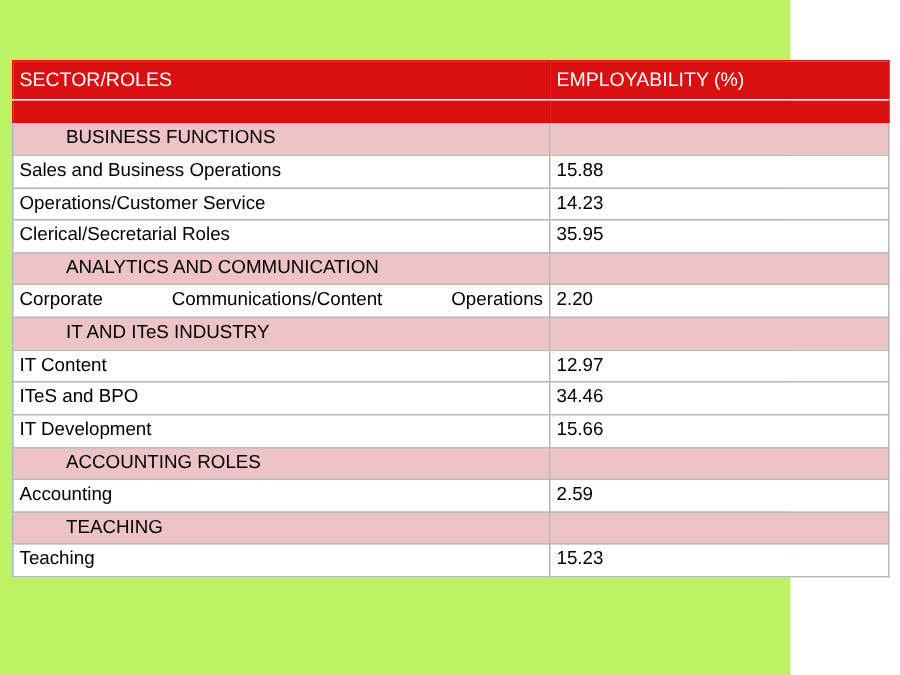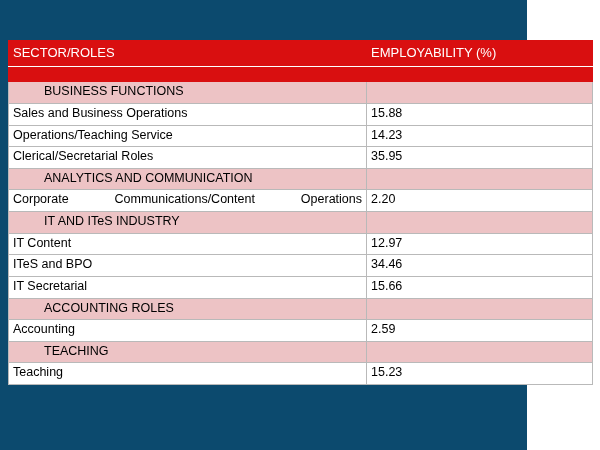--- a/index.html
+++ b/index.html
@@ -10,21 +10,21 @@
   body {
     width: 600px;
     height: 450px;
     font-family: "Liberation Sans", sans-serif;
     overflow: hidden;
   }
   .page {
     position: relative;
     width: 527px;
     height: 450px;
-    background: #0c4a6e;
+    background: #bef264;
   }
   .table-wrap {
     position: absolute;
     left: 8px;
     top: 40px;
     width: 584px;
   }
   table.data-table {
     border-collapse: collapse;
     width: 584px;
@@ -117,21 +117,21 @@
       <tbody id="table-body">
           <tr class="section-row">
             <td class="cell-left">BUSINESS FUNCTIONS</td>
             <td class="cell-right empty-cell"></td>
           </tr>
           <tr class="data-row">
             <td class="cell-left">Sales and Business Operations</td>
             <td class="cell-right">15.88</td>
           </tr>
           <tr class="data-row">
-            <td class="cell-left">Operations/Teaching Service</td>
+            <td class="cell-left">Operations/Customer Service</td>
             <td class="cell-right">14.23</td>
           </tr>
           <tr class="data-row">
             <td class="cell-left">Clerical/Secretarial Roles</td>
             <td class="cell-right">35.95</td>
           </tr>
           <tr class="section-row">
             <td class="cell-left">ANALYTICS AND COMMUNICATION</td>
             <td class="cell-right empty-cell"></td>
           </tr>
@@ -145,21 +145,21 @@
           </tr>
           <tr class="data-row">
             <td class="cell-left">IT Content</td>
             <td class="cell-right">12.97</td>
           </tr>
           <tr class="data-row">
             <td class="cell-left">ITeS and BPO</td>
             <td class="cell-right">34.46</td>
           </tr>
           <tr class="data-row">
-            <td class="cell-left">IT Secretarial</td>
+            <td class="cell-left">IT Development</td>
             <td class="cell-right">15.66</td>
           </tr>
           <tr class="section-row">
             <td class="cell-left">ACCOUNTING ROLES</td>
             <td class="cell-right empty-cell"></td>
           </tr>
           <tr class="data-row">
             <td class="cell-left">Accounting</td>
             <td class="cell-right">2.59</td>
           </tr>

